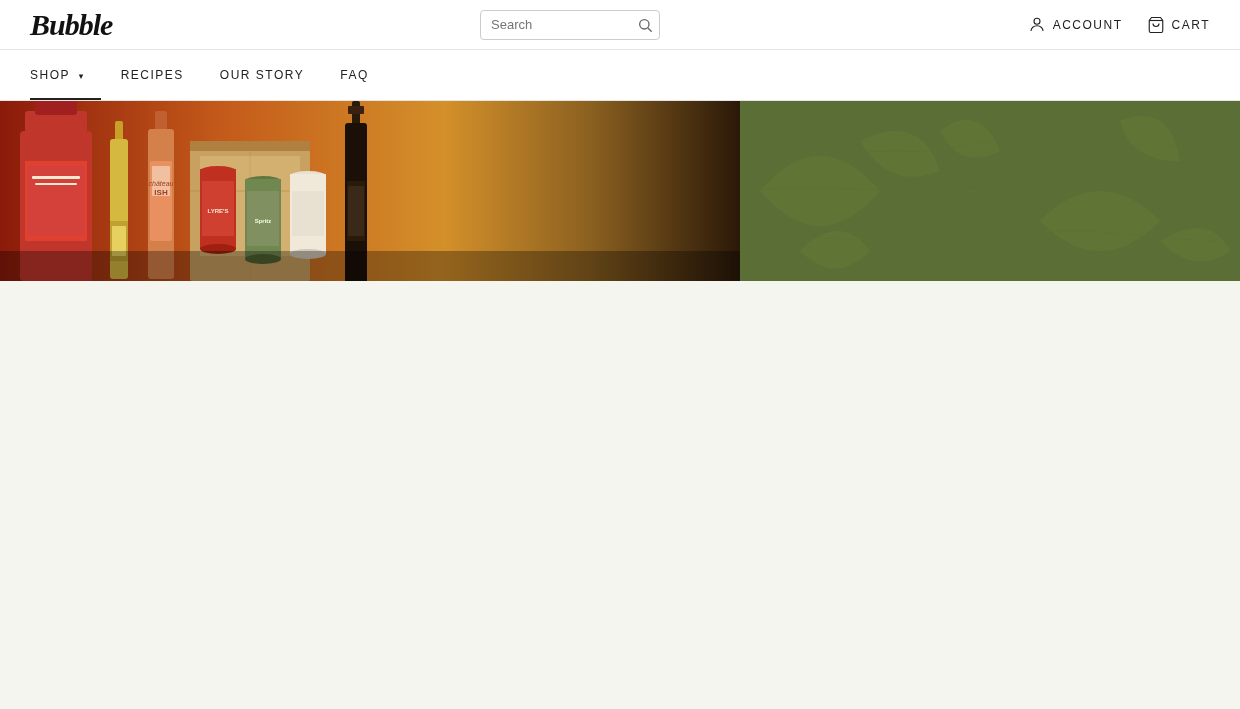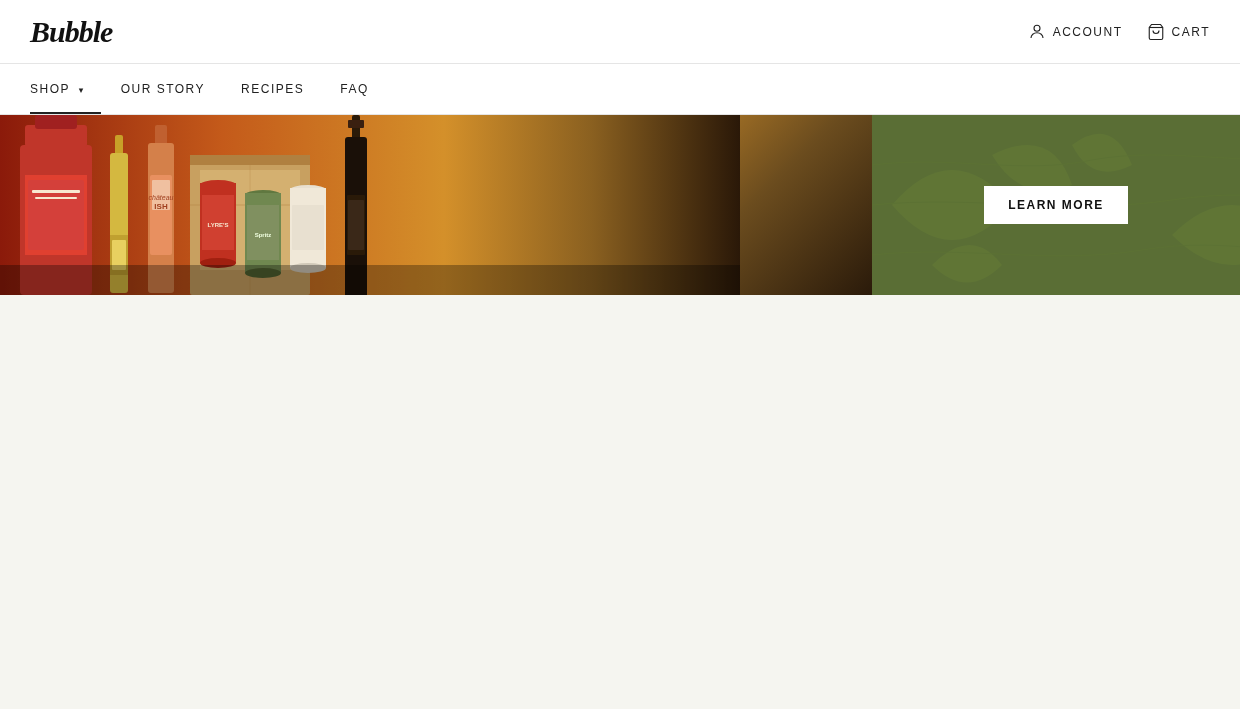--- a/index.html
+++ b/index.html
@@ -9,21 +9,21 @@
       background: #f5f5f0;
       width: 1240px;
       overflow-x: hidden;
     }
 
     
     .header {
       background: #fff;
       border-bottom: 1px solid #e5e5e5;
       padding: 0 30px;
-      height: 64px;
+      height: 50px;
       display: flex;
       align-items: center;
       justify-content: space-between;
       position: relative;
       z-index: 100;
     }
 
     .logo {
       font-family: Georgia, 'Times New Roman', serif;
       font-style: italic;
@@ -119,21 +119,21 @@
     }
 
     
     .hero {
       height: 180px;
       display: flex;
       overflow: hidden;
     }
 
     .hero-image-section {
-      width: 872px;
+      width: 740px;
       background: linear-gradient(135deg, #c0392b 0%, #d4622a 20%, #e8a048 40%, #c8892a 60%, #6b4c1e 80%, #2a1a0a 100%);
       position: relative;
       overflow: hidden;
       display: flex;
       align-items: flex-end;
     }
 
     .hero-text-section {
       flex: 1;
       background: #5a6e35;
@@ -173,20 +173,27 @@
       inset: 0;
       overflow: hidden;
     }
   </style>
 </head>
 <body>
 
 <header class="header">
   <div class="logo">Bubble</div>
 
+  <div class="search-bar">
+    <input type="text" placeholder="Search" style="">
+    <svg class="search-icon-svg" width="16" height="16" viewBox="0 0 24 24" fill="none" stroke="currentColor" stroke-width="2">
+      <circle cx="11" cy="11" r="7"></circle>
+      <line x1="16.5" y1="16.5" x2="22" y2="22"></line>
+    </svg>
+  </div>
 
   <div class="header-right">
     <div class="header-action">
       <svg class="icon-person" viewBox="0 0 24 24" fill="none" stroke="currentColor" stroke-width="1.5">
         <circle cx="12" cy="7" r="4"></circle>
         <path d="M4 20c0-4 3.6-7 8-7s8 3 8 7"></path>
       </svg>
       <span>ACCOUNT</span>
     </div>
     <div class="header-action">
@@ -199,24 +206,24 @@
     </div>
   </div>
 </header>
 
 <nav class="nav">
   <div class="nav-item active">
     <span>SHOP</span>
     <span class="chevron">▾</span>
   </div>
   <div class="nav-item">
+    <span>RECIPES</span>
+  </div>
+  <div class="nav-item">
     <span>OUR STORY</span>
-  </div>
-  <div class="nav-item">
-    <span>RECIPES</span>
   </div>
   <div class="nav-item">
     <span>FAQ</span>
   </div>
 </nav>
 
 <div class="hero">
   <div class="hero-image-section">
 
     <svg width="740" height="180" viewBox="0 0 740 180">
@@ -313,15 +320,14 @@
         <path d="M200,30 Q240,0 260,50 Q220,70 200,30Z" fill="#8aaa3a"></path>
         <path d="M380,20 Q430,0 440,60 Q390,60 380,20Z" fill="#8aaa3a"></path>
         <path d="M60,150 Q100,110 130,150 Q95,185 60,150Z" fill="#8aaa3a"></path>
         <path d="M420,140 Q470,110 490,150 Q455,175 420,140Z" fill="#8aaa3a"></path>
 
         <path d="M0,90 C100,80 200,100 300,85 C400,70 450,95 500,90" stroke="#6a8a2a" stroke-width="1" fill="none"></path>
         <path d="M0,50 C80,40 150,60 220,45 C300,30 380,55 500,40" stroke="#6a8a2a" stroke-width="0.8" fill="none"></path>
         <path d="M0,140 C90,130 180,150 270,135 C360,120 420,145 500,138" stroke="#6a8a2a" stroke-width="0.8" fill="none"></path>
       </svg>
     </div>
-    <button class="learn-more-btn">Learn more</button>
   </div>
 </div>
 
 </body></html>

